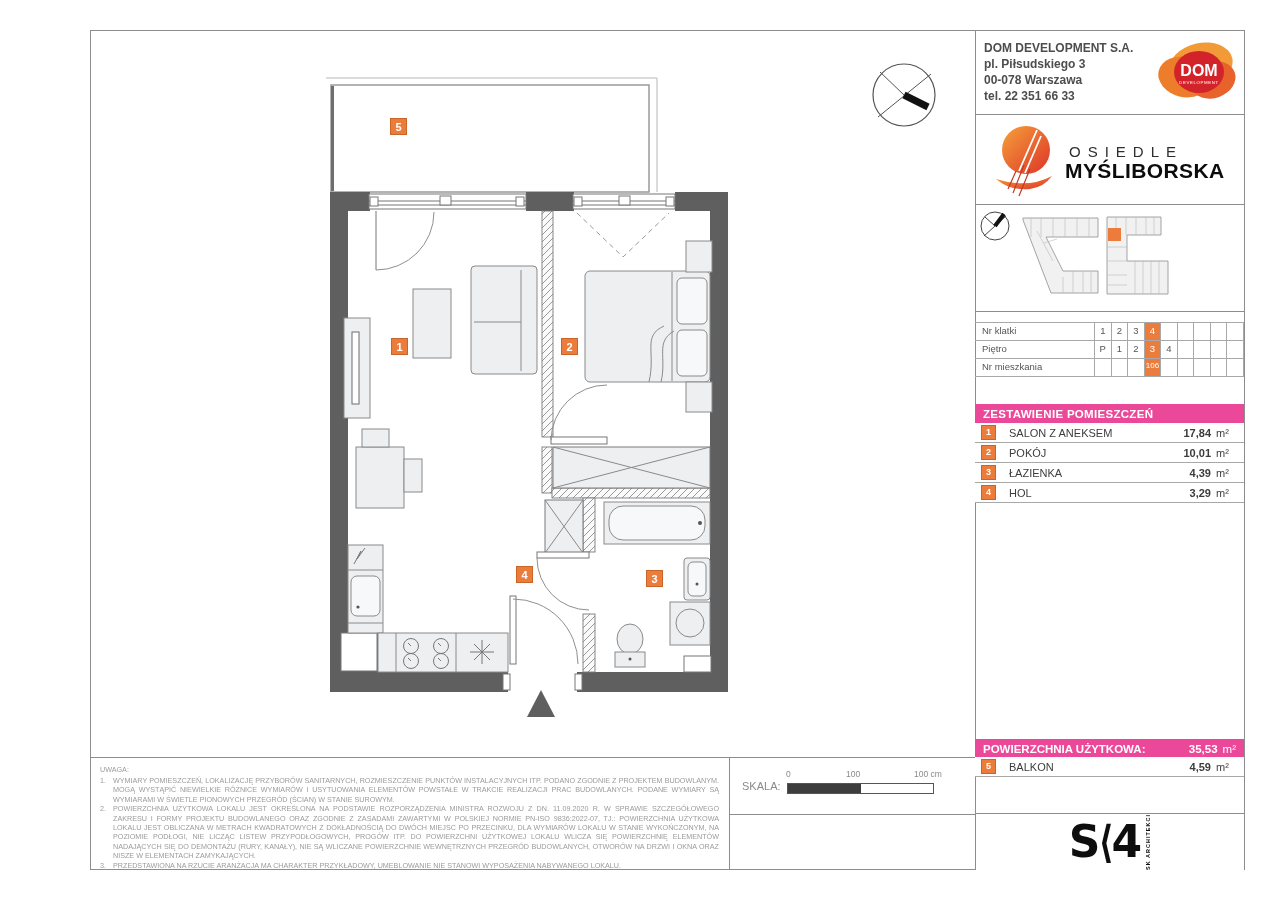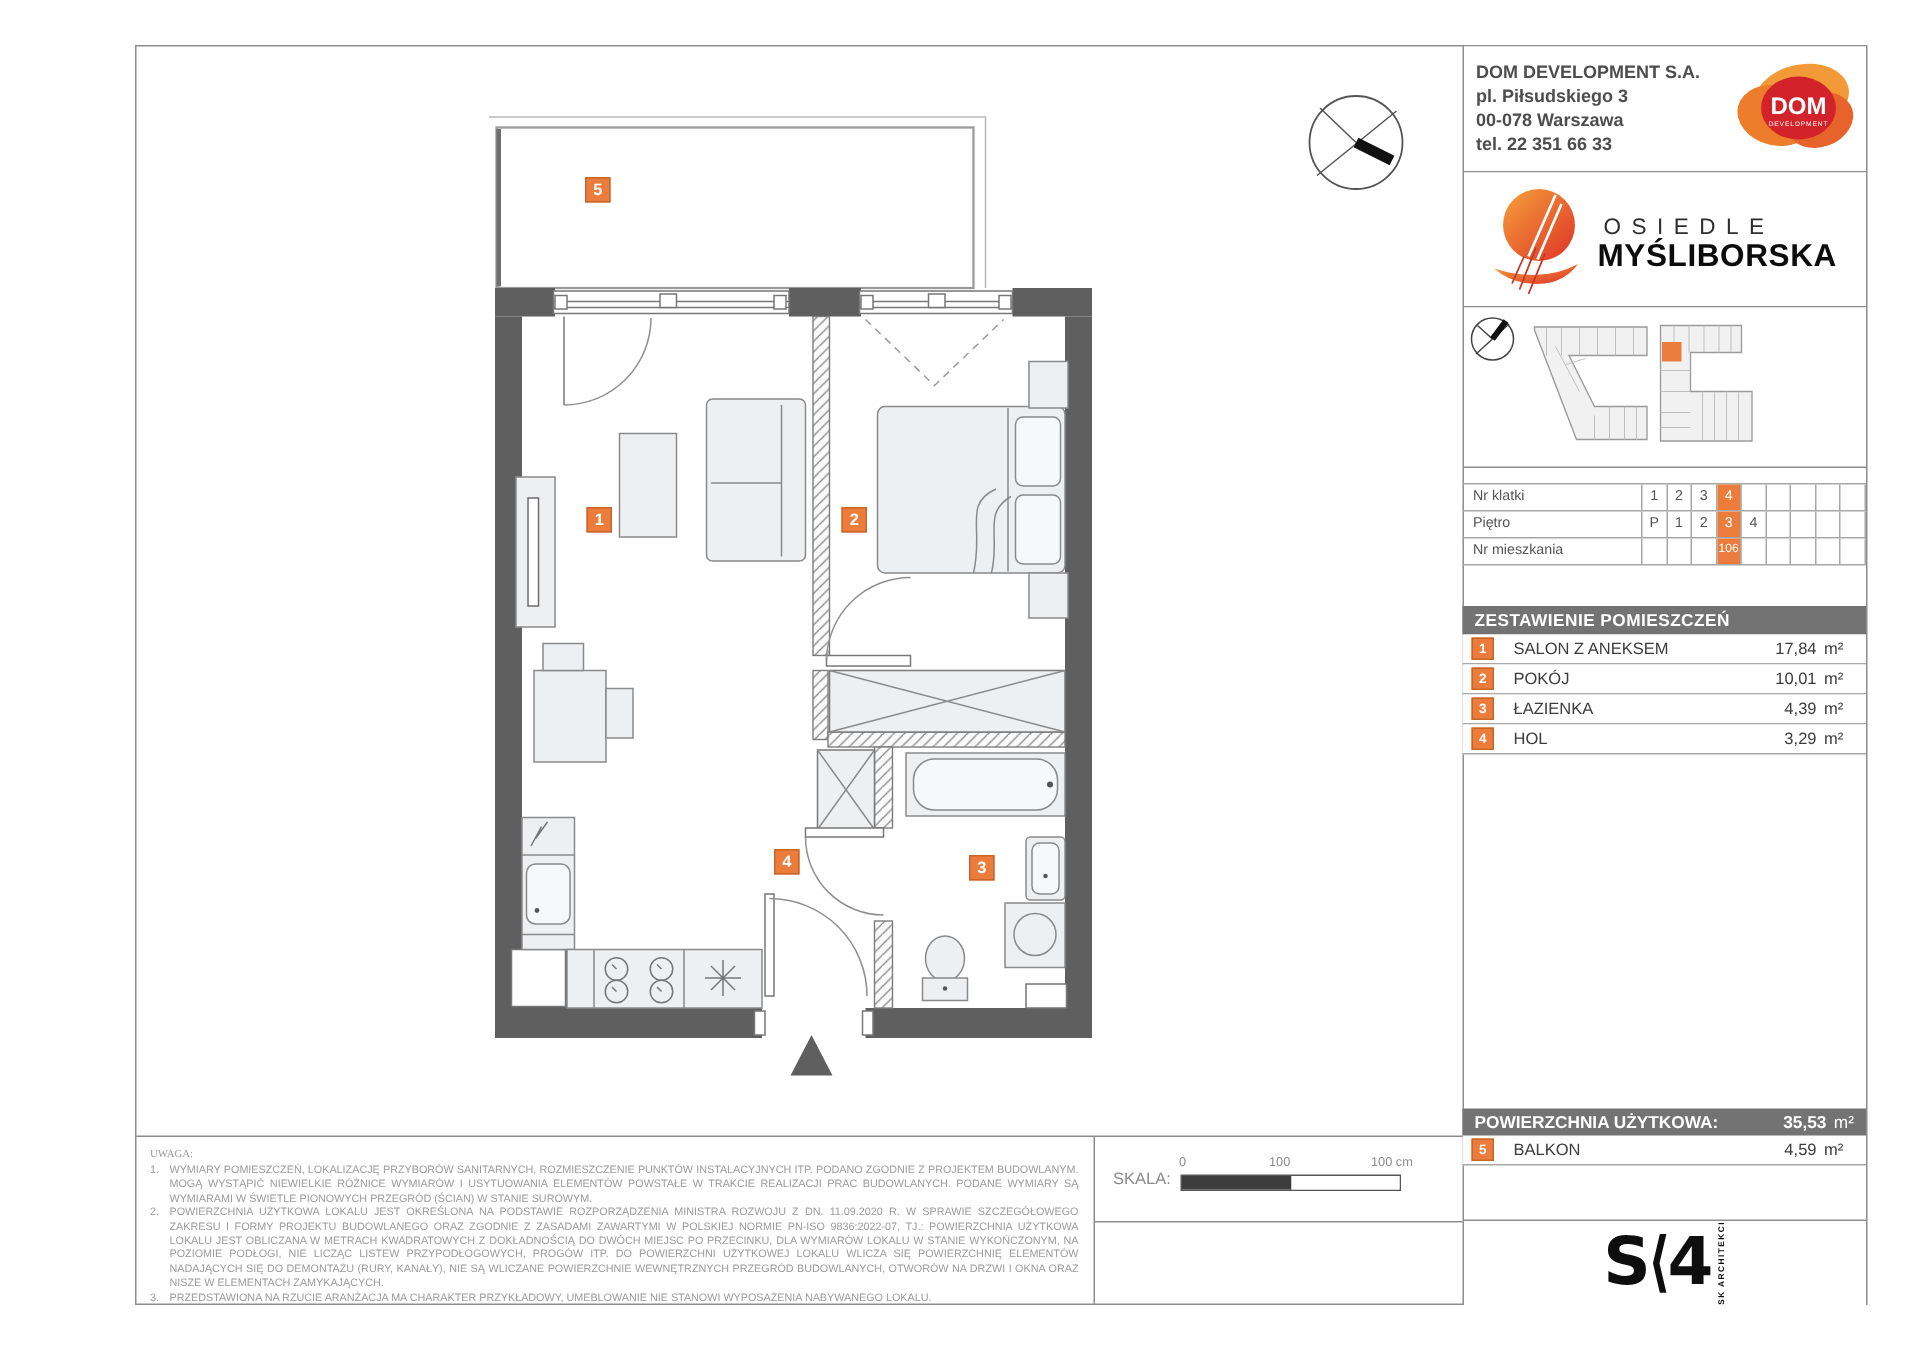--- a/index.html
+++ b/index.html
@@ -18,45 +18,45 @@
   .proj1{position:absolute;left:93px;top:28px;font-size:15px;letter-spacing:7px;color:#2e2e2e;}
   .proj2{position:absolute;left:89px;top:44px;font-size:21px;font-weight:bold;letter-spacing:.4px;color:#0c0c0c;}
   #sec-siteplan{top:205px;height:107px;border-bottom:1px solid #8d8d8d;}
   
   .ugrid{left:975px;top:322px;width:269px;border-top:1px solid #a8a8a8;font-size:9.5px;color:#555;}
   .ugrid .row{display:flex;height:17px;border-bottom:1px solid #a8a8a8;}
   .ugrid .lab{width:120px;padding:2px 0 0 7px;box-sizing:border-box;border-right:1px solid #a8a8a8;}
   .ugrid .cell{width:16.55px;border-right:1px solid #a8a8a8;text-align:center;padding-top:2px;box-sizing:border-box;}
   .ugrid .hl{background:#EC7C3C;color:#fff;}
   
-  .obar{left:975px;width:269px;height:19px;background:#737373;color:#fff;display:flex;align-items:center;}
+  .obar{left:975px;width:269px;height:19px;background:#ec4899;color:#fff;display:flex;align-items:center;}
   #sum-header{top:404px;font-size:11.5px;font-weight:bold;letter-spacing:.3px;padding-left:8px;}
   #total-bar{top:739px;font-size:11.5px;font-weight:bold;}
   #total-bar .tl{padding-left:8px;}
   #total-bar .ta{margin-left:auto;text-align:left;}
   #total-bar .tu{margin:0 8px 0 5px;font-weight:normal;}
   .rooms{left:975px;width:269px;}
   #room-rows{top:423px;}
   #balkon-row{top:757px;}
   .rrow{display:flex;align-items:center;height:19px;border-bottom:1px solid #a8a8a8;background:#fff;}
   .rbadge{width:13px;height:13px;margin-left:6px;background:#EC7C3C;border:1px solid #c96527;color:#fff;
     font-size:9px;font-weight:bold;text-align:center;line-height:12px;flex:none;}
   .rname{margin-left:13px;font-size:11px;color:#3c3c3c;}
-  .rarea{margin-left:auto;font-size:11px;color:#3c3c3c;text-align:left;}
+  .rarea{margin-left:auto;font-size:11px;color:#3c3c3c;text-align:left;font-weight:bold;}
   .runit{width:22px;font-size:11px;color:#3c3c3c;margin-left:5px;margin-right:6px;}
   
   #sec-architect{top:813px;height:57px;border-top:1px solid #8d8d8d;display:flex;align-items:center;justify-content:center;}
   .sk4{display:flex;align-items:center;}
   .sk4 .g{font-family:"DejaVu Sans","Liberation Sans",sans-serif;font-size:44px;font-weight:bold;color:#0e0e0e;line-height:44px;}
   .sk4 .g.k{margin:0 -5px 0 -4px;transform:scaleX(.75);}
   .sk4 .cap{writing-mode:vertical-rl;transform:rotate(180deg);font-size:5.5px;letter-spacing:1px;color:#0e0e0e;margin-left:3px;font-weight:bold;}
   
   #band{left:90px;top:757px;width:885px;height:113px;border-top:1px solid #8d8d8d;display:flex;}
   #notes-box{width:640px;border-right:1px solid #8d8d8d;box-sizing:border-box;padding:7px 10px 0 10px;color:#9b9b9b;}
-  #notes-box .ntitle{font-size:7.2px;margin-bottom:2px;font-family:Liberation Serif, serif;}
+  #notes-box .ntitle{font-size:7.2px;margin-bottom:2px;}
   .nitem{display:flex;font-size:7.2px;line-height:9.4px;text-align:justify;}
   .nitem .nn{width:13px;flex:none;}
   .nitem .nt{flex:1;}
   #scale-col{width:245px;display:flex;flex-direction:column;}
   #scale-box{height:56px;border-bottom:1px solid #8d8d8d;position:relative;}
   #scale-label{position:absolute;left:12px;top:22px;font-size:11px;color:#8a8a8a;}
   .tick{position:absolute;top:11px;font-size:8.5px;color:#8a8a8a;}
   #tick0{left:56px;} #tick100{left:116px;} #tick200{left:184px;}
   #scale-bar{position:absolute;left:57px;top:25px;width:145px;height:9px;border:1px solid #555;display:flex;}
   #scale-bar .dark{width:50%;background:#3d3d3d;} #scale-bar .light{width:50%;background:#fff;}

